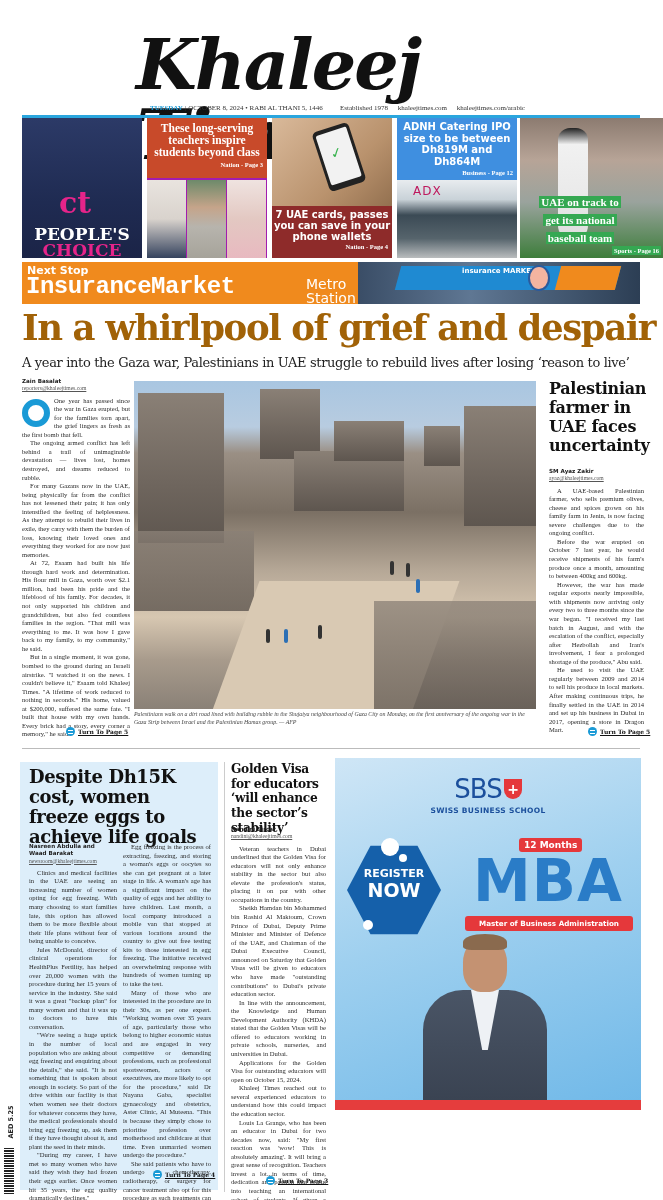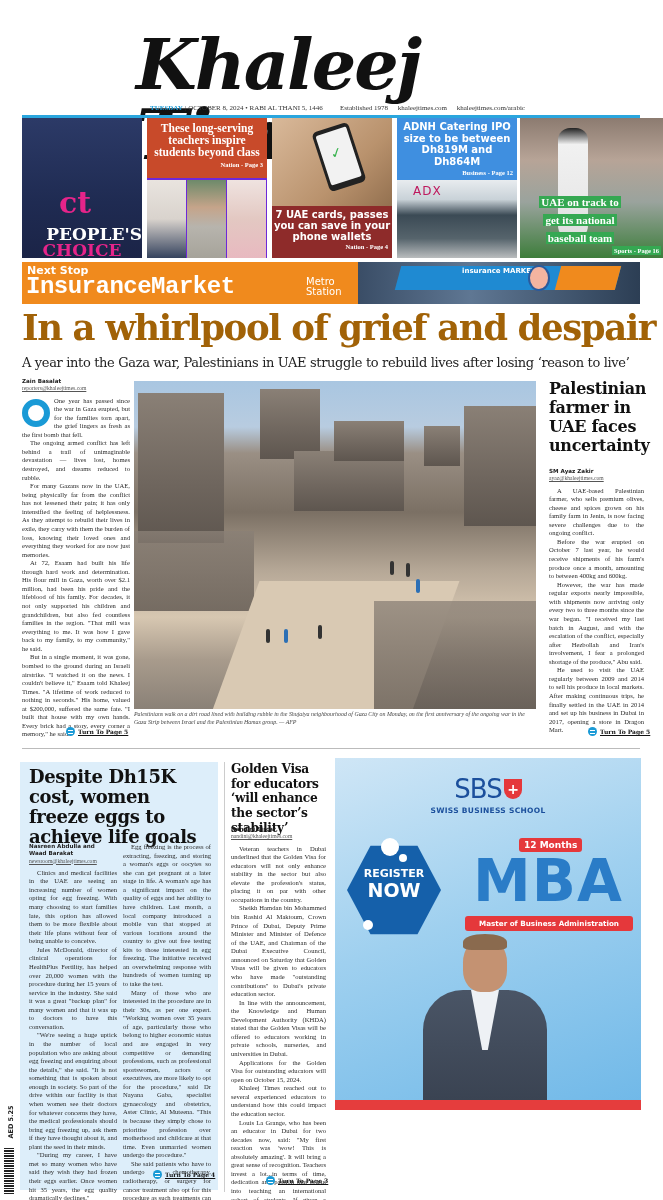--- a/index.html
+++ b/index.html
@@ -13,24 +13,24 @@
   .mast-info .day { color: #1a9ad6; font-weight: bold; }
   .mast-info .sep { margin: 0 2px; }
   .mast-extra { position: absolute; left: 340px; top: 104px; font-size: 7px; color: #333; white-space: nowrap; }
   .mast-extra span { margin-right: 8px; }
   .mast-rule { position: absolute; left: 22px; top: 115px; width: 618px; height: 3px; background: #2aa6de; }
 
   
   .promo { position: absolute; top: 118px; height: 140px; overflow: hidden; }
   .promo-ct { left: 22px; width: 120px; background: linear-gradient(180deg, #2c3a67 0%, #1f2b52 60%, #1b2447 100%); }
   .promo-ct .ct-logo { position: absolute; left: 37px; top: 70px; font-family: "DejaVu Serif", serif; font-size: 30px; font-weight: bold; color: #e6248a; line-height: 1; }
-  .promo-ct .pc1 { position: absolute; left: 0; width: 120px; top: 108px; text-align: right; font-family: "DejaVu Serif", serif; font-weight: bold; font-size: 17px; color: #fff; line-height: 1; }
+  .promo-ct .pc1 { position: absolute; left: 0; width: 120px; top: 108px; text-align: center; font-family: "DejaVu Serif", serif; font-weight: bold; font-size: 17px; color: #fff; line-height: 1; }
   .promo-ct .pc2 { position: absolute; left: 0; width: 120px; top: 124px; text-align: center; font-family: "DejaVu Serif", serif; font-weight: bold; font-size: 17px; color: #e6248a; line-height: 1; }
 
-  .promo-teach { left: 147px; width: 120px; background: #6d28d9; }
+  .promo-teach { left: 147px; width: 120px; background: #a21caf; }
   .promo-teach .box { position: absolute; left: 0; top: 0; width: 120px; height: 60px; background: #c84a2a; color: #fff; text-align: center; padding-top: 4px; }
   .promo-teach .hl { font-size: 11.5px; font-weight: bold; line-height: 1.05; }
   .promo-teach .pg { font-size: 6.5px; font-weight: bold; text-align: right; padding-right: 4px; margin-top: 3px; }
   .promo-teach .ph { position: absolute; top: 62px; height: 78px; width: 39px; }
   .promo-teach .p1 { left: 0; background: linear-gradient(180deg,#e9e4df 0%, #d9d3cd 50%, #35435e 100%); }
   .promo-teach .p2 { left: 40px; background: linear-gradient(180deg,#6d8a6a 0%, #c5a48a 35%, #b7b4ad 60%, #a6a39a 100%); }
   .promo-teach .p3 { left: 80px; background: linear-gradient(180deg,#efe3e0 0%, #e3c8c2 50%, #e8b9c0 100%); }
 
   .promo-cards { left: 272px; width: 120px; background: linear-gradient(135deg,#d9b99a 0%, #b9926d 50%, #7a5a3c 100%); }
   .promo-cards .phone { position: absolute; left: 48px; top: 8px; width: 38px; height: 62px; background: #222; border-radius: 5px; transform: rotate(-18deg); }
@@ -51,21 +51,21 @@
   .promo-base .player { position: absolute; left: 38px; top: 10px; width: 30px; height: 110px; background: linear-gradient(180deg,#222 0%, #f1f1f1 15%, #eaeaea 60%, #ddd 100%); border-radius: 12px; }
   .promo-base .hl { position: absolute; left: 12px; top: 74px; width: 96px; text-align: center; }
   .promo-base .hl span { display: inline; background: #35a852; color: #fff; font-size: 11px; font-weight: bold; line-height: 1.3; box-decoration-break: clone; -webkit-box-decoration-break: clone; padding: 0 2px; }
   .promo-base .pg { position: absolute; right: 3px; bottom: 3px; background: #35a852; color: #fff; font-size: 6.5px; font-weight: bold; padding: 1px 2px; }
 
   
   .banner { position: absolute; left: 22px; top: 262px; width: 618px; height: 42px; }
   .banner-left { position: absolute; left: 0; top: 0; width: 336px; height: 42px; background: #f08a1d; }
   .banner-left .next { position: absolute; left: 5px; top: 2px; font-family: "DejaVu Sans", sans-serif; font-weight: bold; color: #fff; font-size: 11px; }
   .banner-left .im { position: absolute; left: 4px; top: 13px; font-family: Liberation Mono, monospace; font-weight: bold; color: #fff; font-size: 24px; letter-spacing: -0.5px; line-height: 1; }
-  .banner-left .ms { position: absolute; left: 284px; top: 15px; font-family: "DejaVu Sans", sans-serif; color: #fff; font-size: 10px; line-height: 1; }
+  .banner-left .ms { position: absolute; left: 284px; top: 15px; font-family: "DejaVu Sans", sans-serif; color: #fff; font-size: 14px; line-height: 1; }
   .banner-right { position: absolute; left: 336px; top: 0; width: 282px; height: 42px; background: linear-gradient(90deg,#3a4d66 0%, #5f7793 40%, #2c3e54 100%); overflow: hidden; }
   .banner-right .stripe { position: absolute; left: 40px; top: 4px; width: 220px; height: 24px; background: #1f8ad2; transform: skewX(-15deg); }
   .banner-right .stripe2 { position: absolute; left: 200px; top: 4px; width: 60px; height: 24px; background: #f08a1d; transform: skewX(-15deg); }
   .banner-right .lbl { position: absolute; left: 104px; top: 6px; font-family: "DejaVu Sans", sans-serif; color: #fff; font-size: 7px; font-weight: bold; line-height: 1; }
   .banner-right .mascot { position: absolute; left: 170px; top: 3px; width: 22px; height: 26px; border-radius: 50%; background: #f4b4a0; border: 2px solid #2b5a9c; }
 
   
   .main-hl { position: absolute; left: 22px; top: 308px; width: 618px; font-family: "DejaVu Serif", serif; font-weight: bold; font-size: 35.5px; letter-spacing: -1.4px; line-height: 1.15; color: #a16207; white-space: nowrap; }
   .main-sub { position: absolute; left: 22px; top: 355px; width: 618px; font-family: "DejaVu Serif", serif; font-size: 13px; letter-spacing: -0.35px; color: #222; white-space: nowrap; }
 

